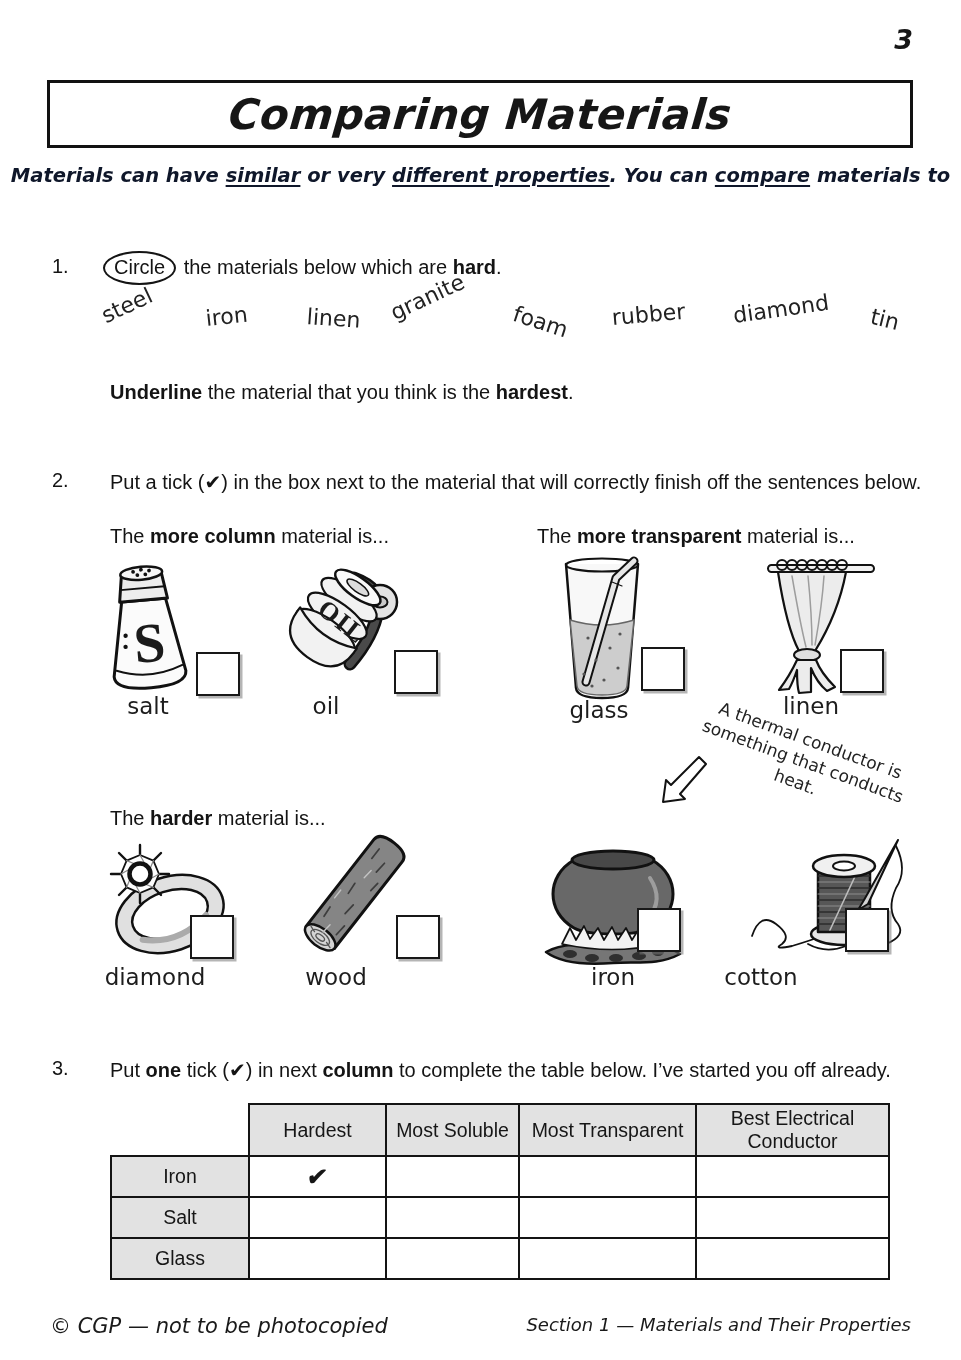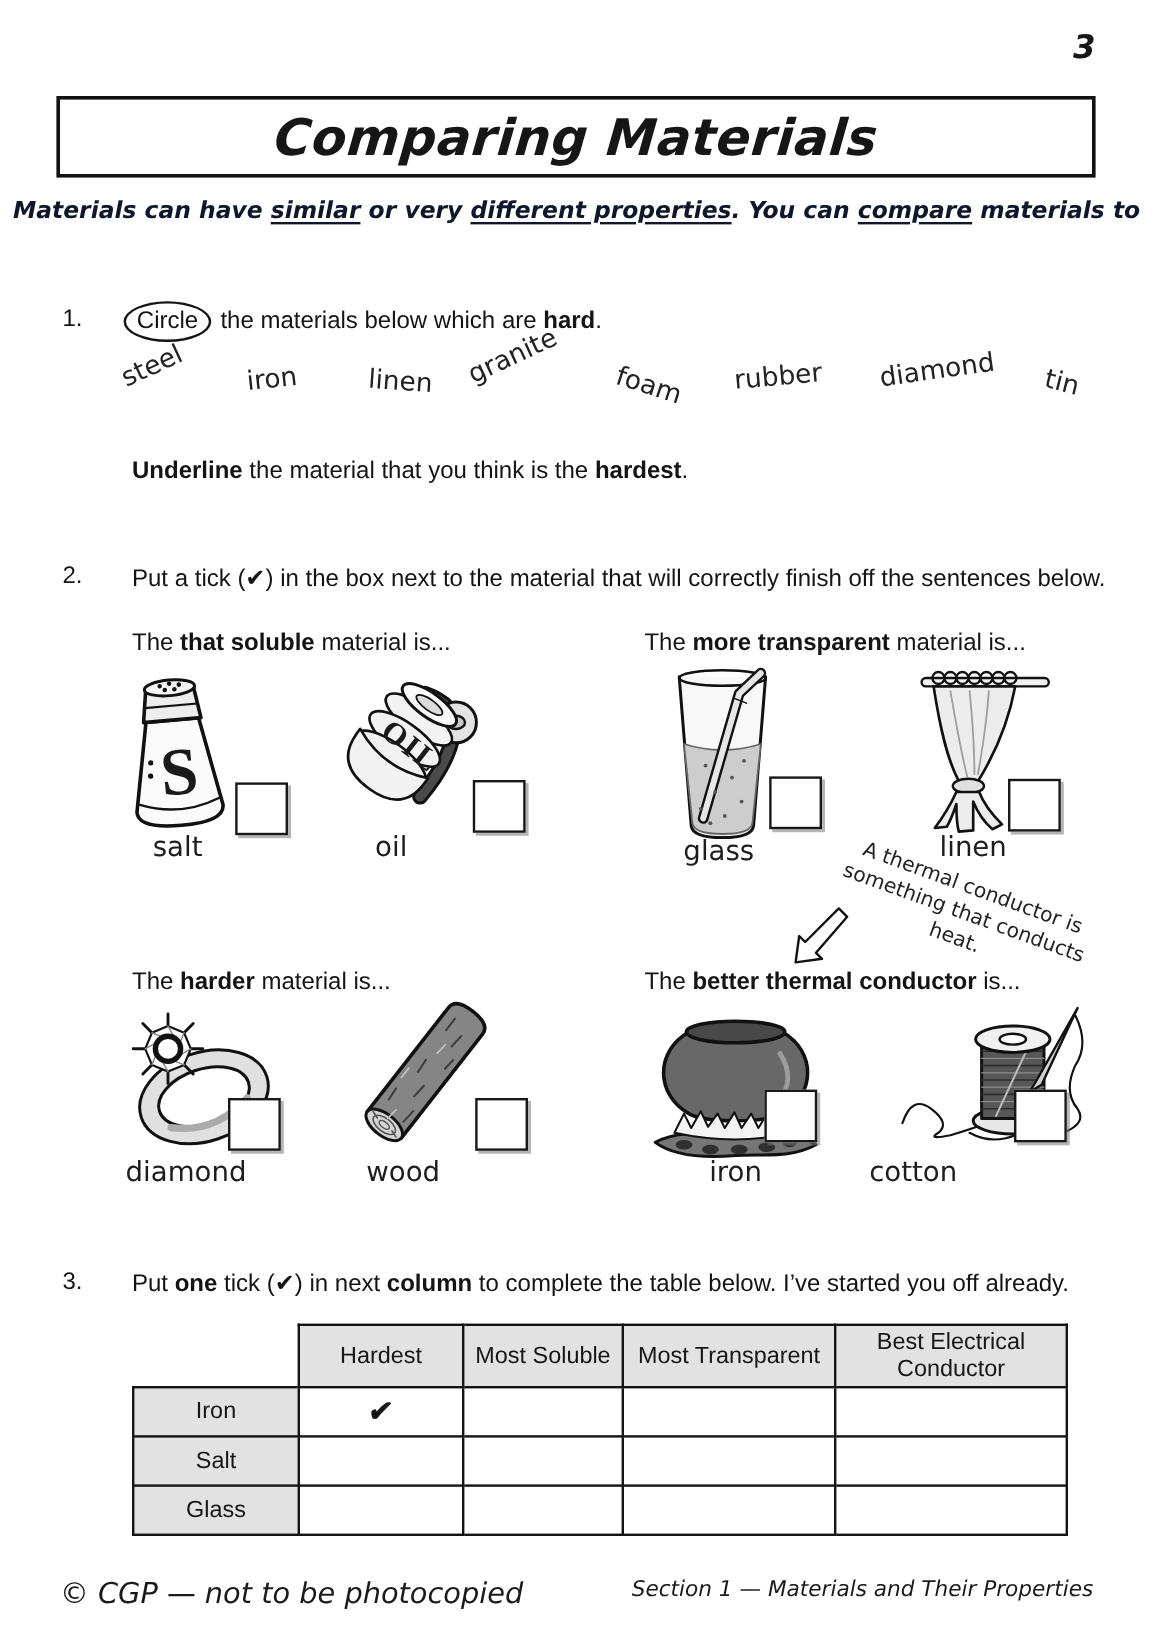--- a/index.html
+++ b/index.html
@@ -50,21 +50,21 @@
         font-size:19.5px;font-family:"Liberation Sans",sans-serif;padding:0;text-align:center;}
   table.materials th{background:#e2e2e2;font-weight:normal;line-height:23px;}
   table.materials td.blank{border:none;background:none;}
   table.materials tr.hdr th{height:52px;}
   table.materials tr.datarow th,table.materials tr.datarow td{height:41px;}
   table.materials td.cell{background:#fff;font-size:24px;font-weight:bold;}
   table.materials td.cell span{display:inline-block;transform:skewX(-8deg);}
 
   
   .footer-left{left:50px;top:1314px;font-family:"DejaVu Sans",sans-serif;font-style:italic;
-               font-size:24px;color:#1a1a1a;}
+               font-size:21px;color:#1a1a1a;}
   .footer-right{right:50px;top:1314px;font-family:"DejaVu Sans",sans-serif;font-style:italic;
                 font-weight:normal;font-size:18px;color:#1a1a1a;}
   svg{display:block;}
 </style>
 </head>
 <body>
 
 <div class="page">
 
   <div class="abs page-num">3</div>
@@ -87,21 +87,21 @@
   <div class="abs word" style="left:510px;top:300px;transform:rotate(18deg);">foam</div>
   <div class="abs word" style="left:613px;top:305px;transform:rotate(-5deg);">rubber</div>
   <div class="abs word" style="left:735px;top:303px;transform:rotate(-8deg);">diamond</div>
   <div class="abs word" style="left:868px;top:303px;transform:rotate(14deg);">tin</div>
 
   <div class="abs body-text" style="left:110px;top:379px;"><span class="b">Underline</span><span> the material that you think is the </span><span class="b">hardest</span><span>.</span></div>
 
   <div class="abs qnum" style="left:52px;top:469px;">2.</div>
   <div class="abs body-text" style="left:110px;top:469px;width:820px;">Put a tick (✔) in the box next to the material that will correctly finish off the sentences below.</div>
 
-  <div class="abs body-text" style="left:110px;top:523px;"><span>The </span><span class="b">that soluble</span><span> material is...</span></div>
+  <div class="abs body-text" style="left:110px;top:523px;"><span>The </span><span class="b">more column</span><span> material is...</span></div>
   <div class="abs body-text" style="left:537px;top:523px;"><span>The </span><span class="b">more transparent</span><span> material is...</span></div>
 
   <svg class="abs" style="left:96px;top:558px;" width="100" height="138" viewBox="0 0 100 138">
     <g transform="rotate(-5 50 70)" stroke-linejoin="round" stroke-linecap="round">
       <path d="M28,42 L14,116 Q14,130 50,130 Q86,130 86,116 L72,42 Z" fill="#fbfbfb" stroke="#111" stroke-width="3"></path>
       <path d="M17,110 Q50,123 83,110" fill="none" stroke="#111" stroke-width="2"></path>
       <path d="M30,16 L26,42 L74,42 L70,16 Z" fill="#ededed" stroke="#111" stroke-width="3"></path>
       <line x1="28" y1="30" x2="72" y2="30" stroke="#111" stroke-width="1.8"></line>
       <ellipse cx="50" cy="15" rx="21" ry="6.5" fill="#f6f6f6" stroke="#111" stroke-width="2.5"></ellipse>
       <circle cx="42" cy="13" r="1.9" fill="#111"></circle>
@@ -181,21 +181,20 @@
 
   <div class="abs note" style="left:678px;top:728px;">
     <div>A thermal conductor is</div>
     <div>something that conducts heat.</div>
   </div>
   <svg class="abs" style="left:652px;top:752px;" width="60" height="58" viewBox="0 0 60 58">
     <polygon points="46,4 18,32 13,27 10,49 32,46 27,41 53,11" transform="translate(1,1)" fill="#fff" stroke="#111" stroke-width="2" stroke-linejoin="round"></polygon>
   </svg>
 
   <div class="abs body-text" style="left:110px;top:805px;"><span>The </span><span class="b">harder</span><span> material is...</span></div>
-  <div class="abs body-text" style="left:537px;top:805px;"><span>The </span><span class="b">better thermal conductor</span><span> is...</span></div>
 
   <svg class="abs" style="left:96px;top:836px;" width="138" height="128" viewBox="0 0 138 128">
     <g stroke-linejoin="round" stroke-linecap="round">
       <g transform="rotate(-18 74 78)">
         <ellipse cx="74" cy="78" rx="55" ry="37" fill="#e0e0e0" stroke="#111" stroke-width="2.5"></ellipse>
         <ellipse cx="74" cy="78" rx="39" ry="23" fill="#fff" stroke="#111" stroke-width="2.5"></ellipse>
         <path d="M40,94 Q74,110 108,90" fill="none" stroke="#ababab" stroke-width="6"></path>
       </g>
       <g transform="translate(44,38)">
         <g stroke="#111" stroke-width="2.4">

